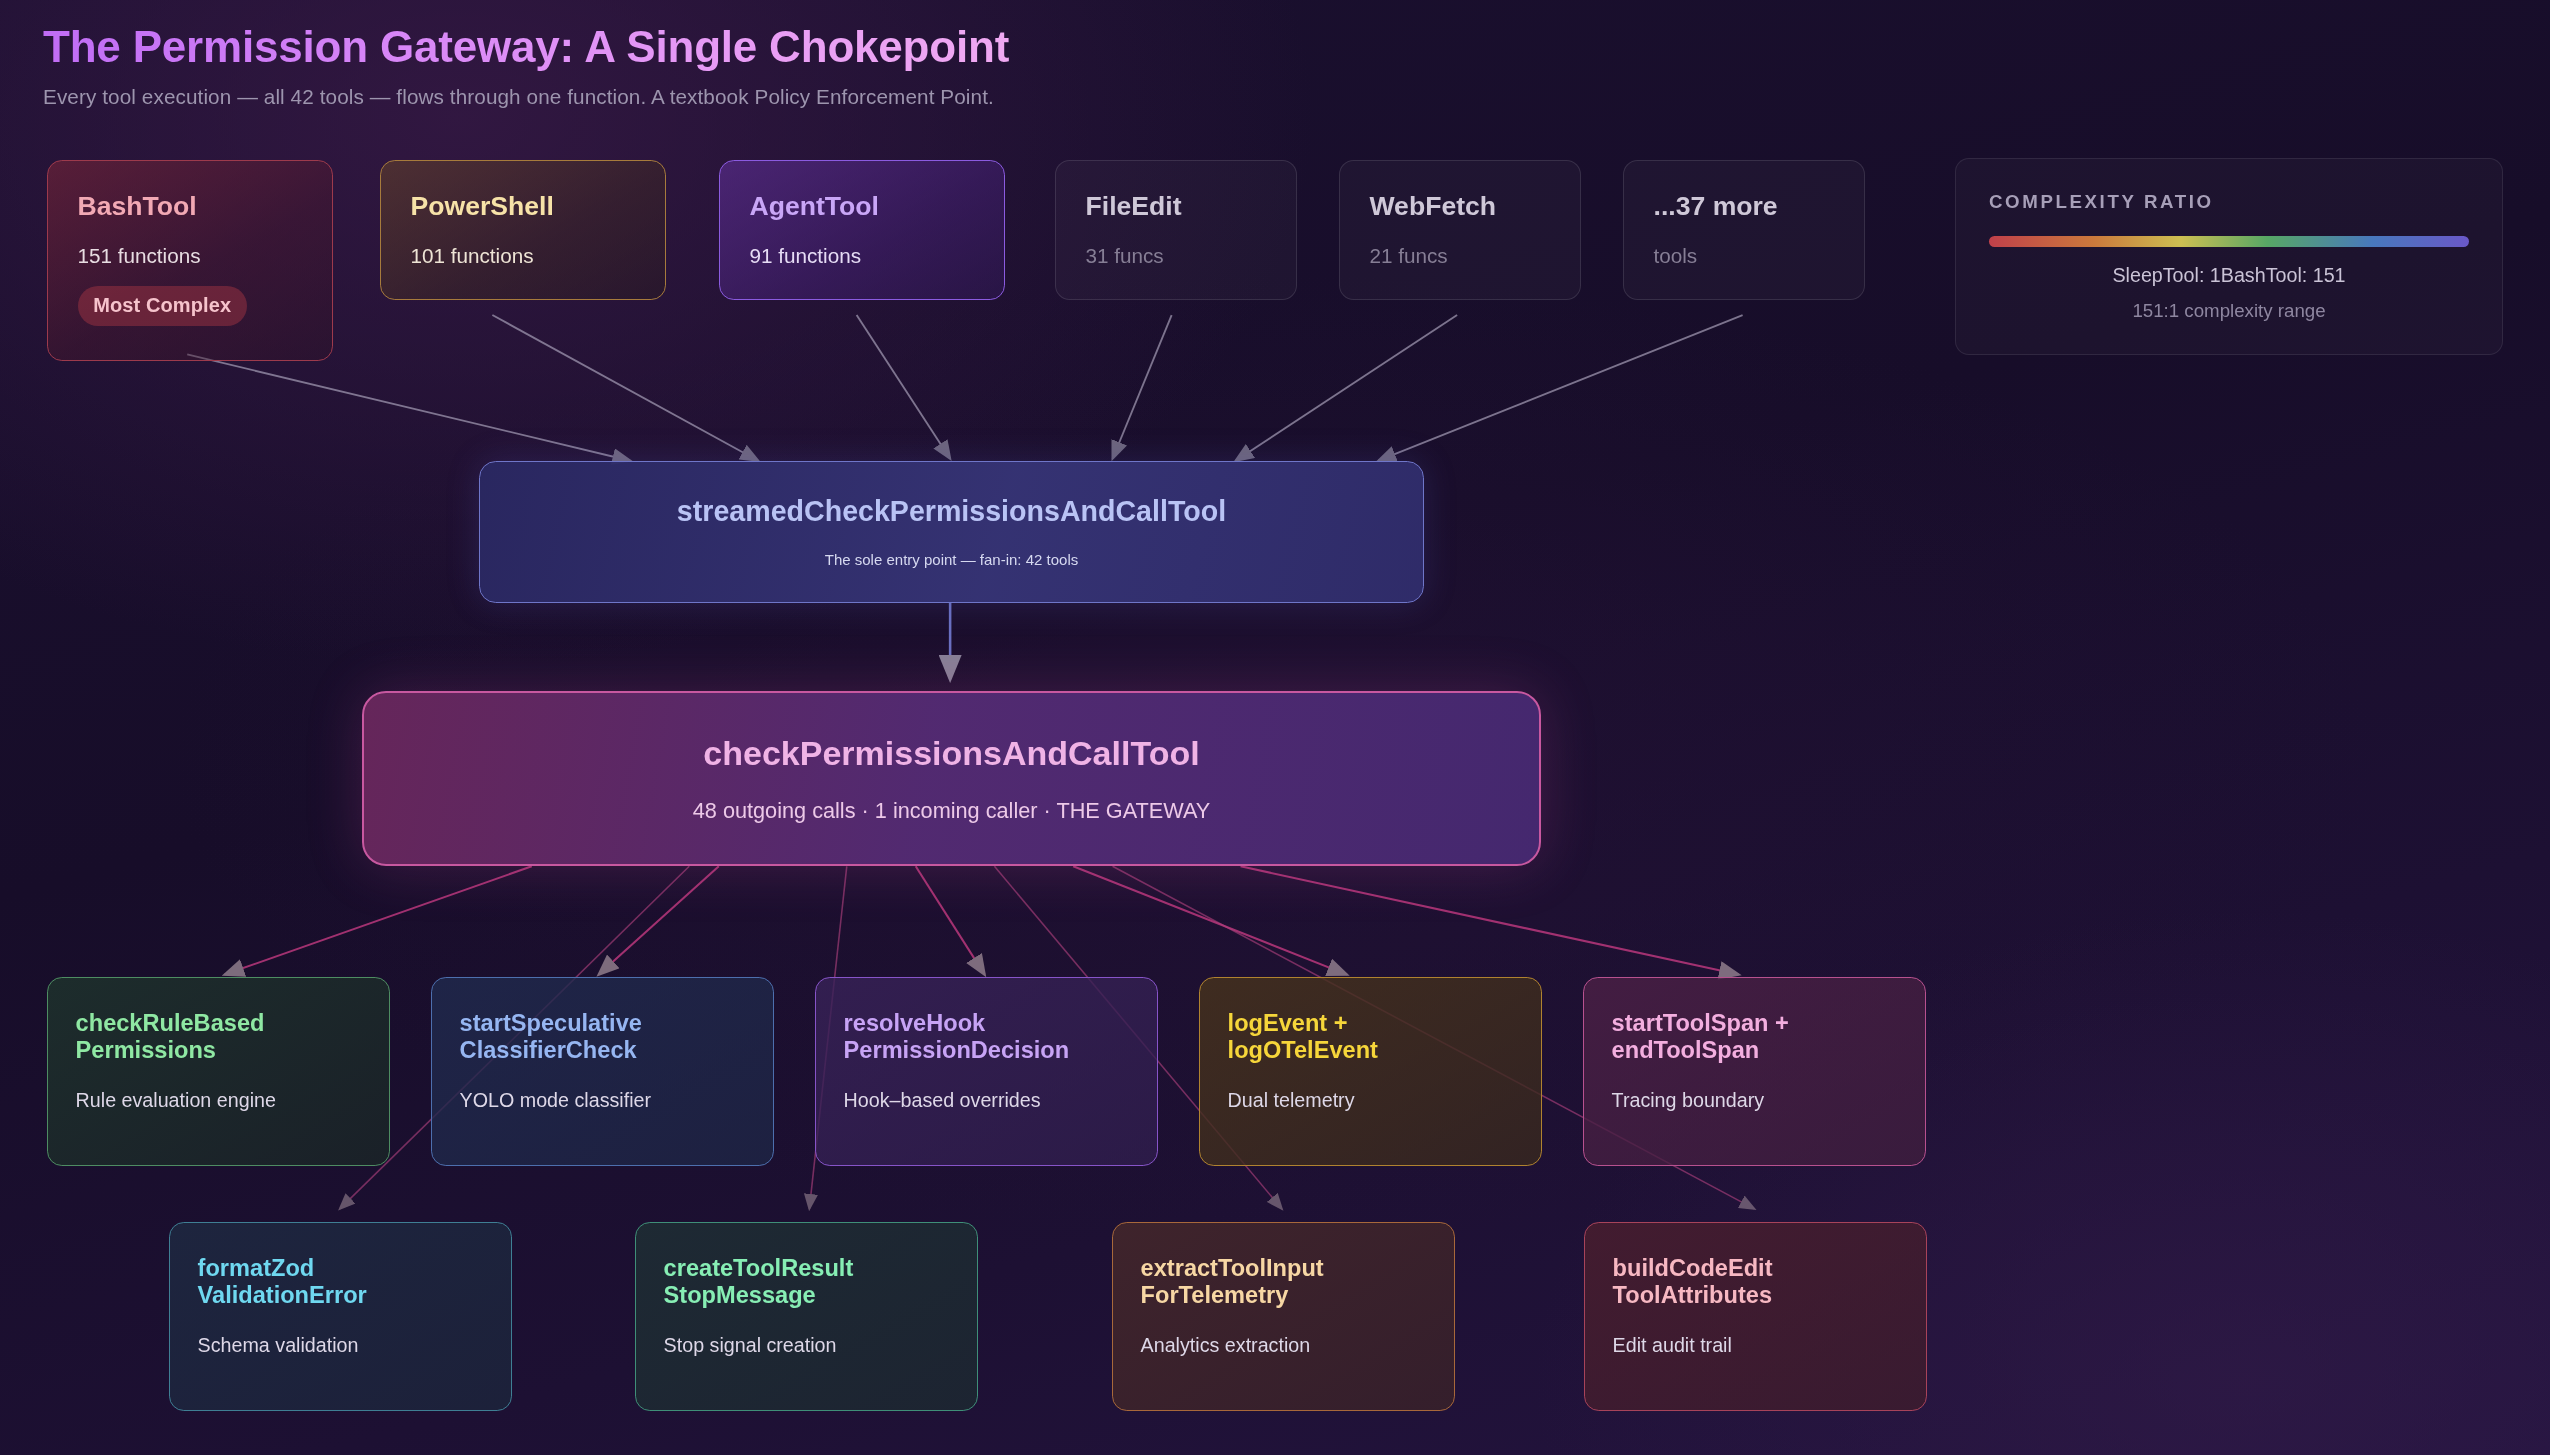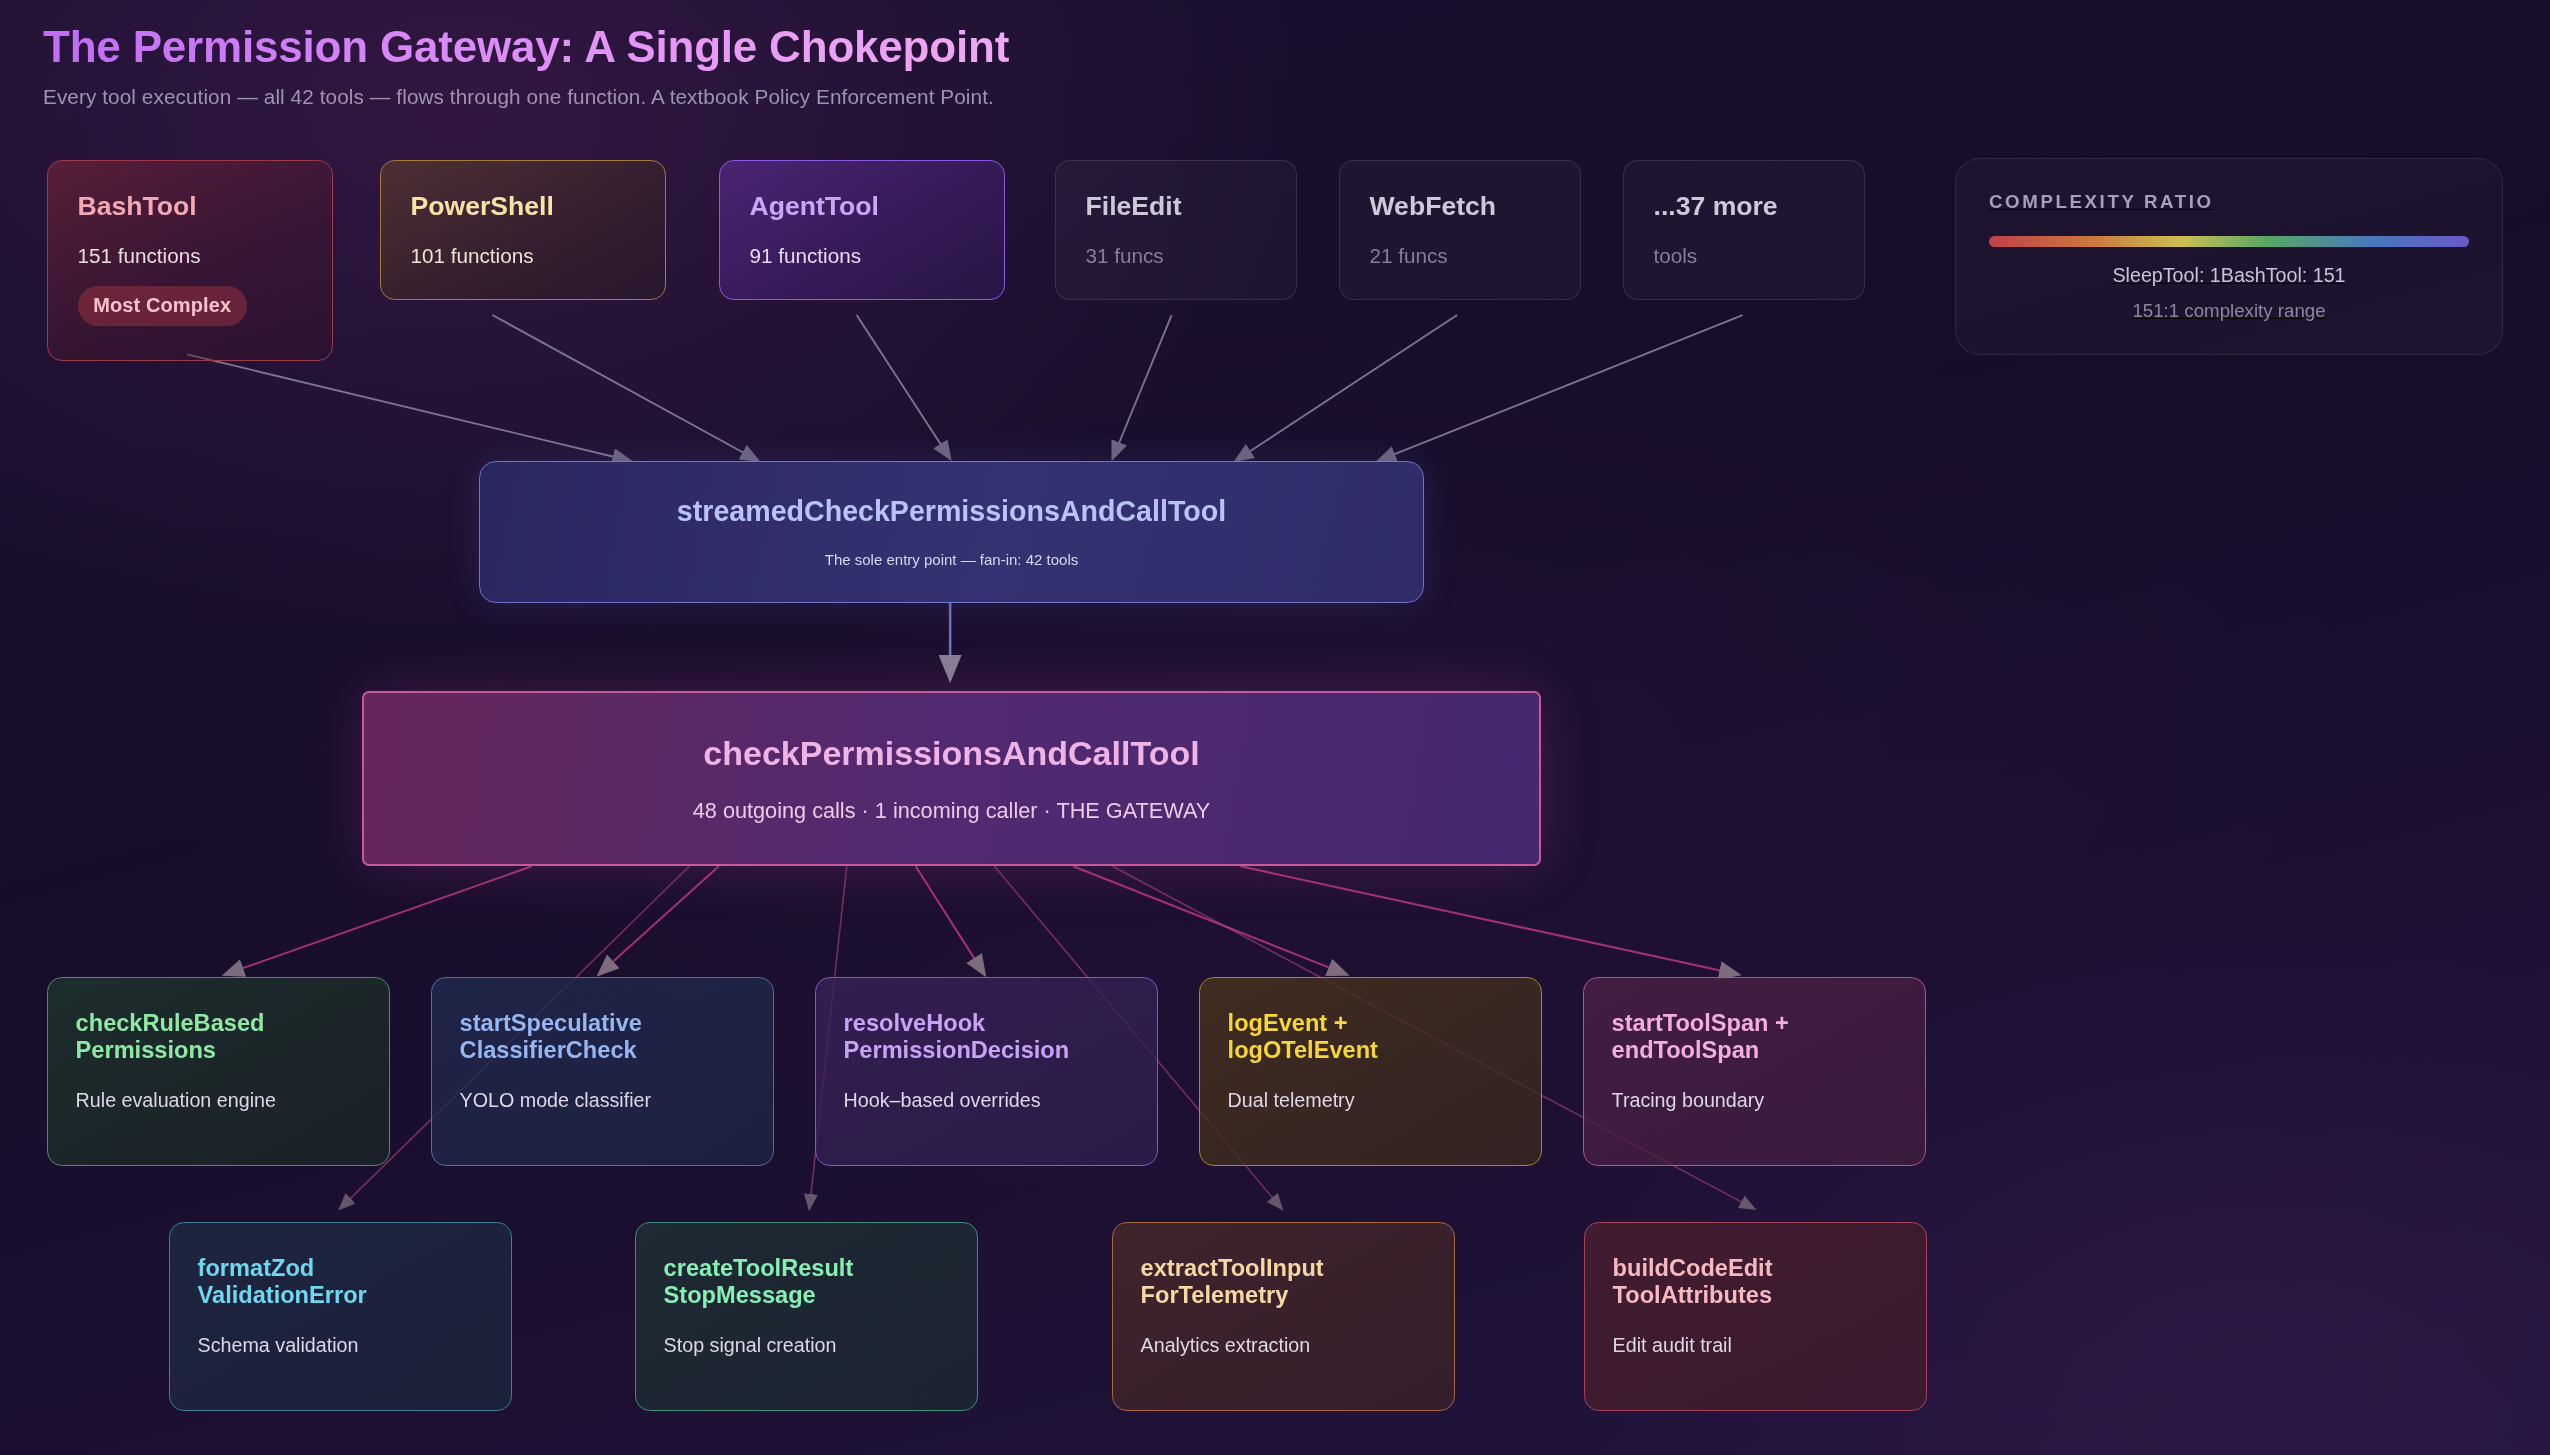--- a/index.html
+++ b/index.html
@@ -116,26 +116,25 @@
     font-size: 20px;
     font-weight: bold;
     background: rgba(168,54,68,0.46);
     color: #f6c3cc;
     letter-spacing: 0.1px;
   }
 
   
   .complexity {
     position: absolute;
-    border-radius: 25px;
+    border-radius: 14px;
     border: 1.5px solid rgba(255,255,255,0.085);
     background: rgba(255,255,255,0.028);
     padding: 31.5px 33px;
     z-index: 3;
-    text-decoration: underline;
   }
   .complexity-title {
     font-size: 18.7px;
     font-weight: bold;
     letter-spacing: 2.6px;
     color: #a79fb8;
   }
   .complexity-bar {
     margin-top: 23.6px;
     height: 10.8px;
@@ -168,21 +167,21 @@
     flex-direction: column;
     align-items: center;
     justify-content: center;
   }
   .entry-node .node-title { font-size: 28.6px; color: #b9c3f5; }
   .entry-node .node-sub { margin-top: 21.7px; font-size: 15px; color: #d6d9f0; }
 
   
   .gateway-node {
     border: 2px solid #c858a0;
-    border-radius: 7px;
+    border-radius: 24px;
     background: linear-gradient(100deg, rgba(108,40,94,0.92) 0%, rgba(86,44,118,0.92) 48%, rgba(72,42,116,0.92) 100%);
     box-shadow: 0 0 55px rgba(190,70,150,0.24);
     display: flex;
     flex-direction: column;
     align-items: center;
     justify-content: center;
   }
   .gateway-node .node-title { font-size: 34px; color: #f0b3e6; }
   .gateway-node .node-sub { margin-top: 25.6px; font-size: 21.7px; color: #edc9e8; }
 

